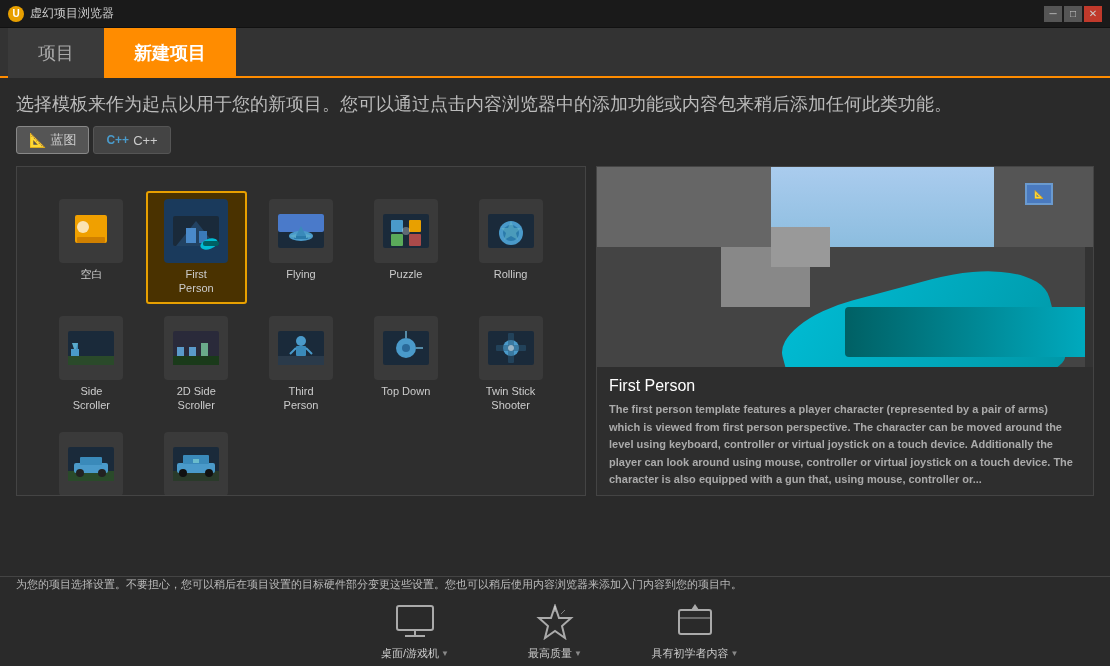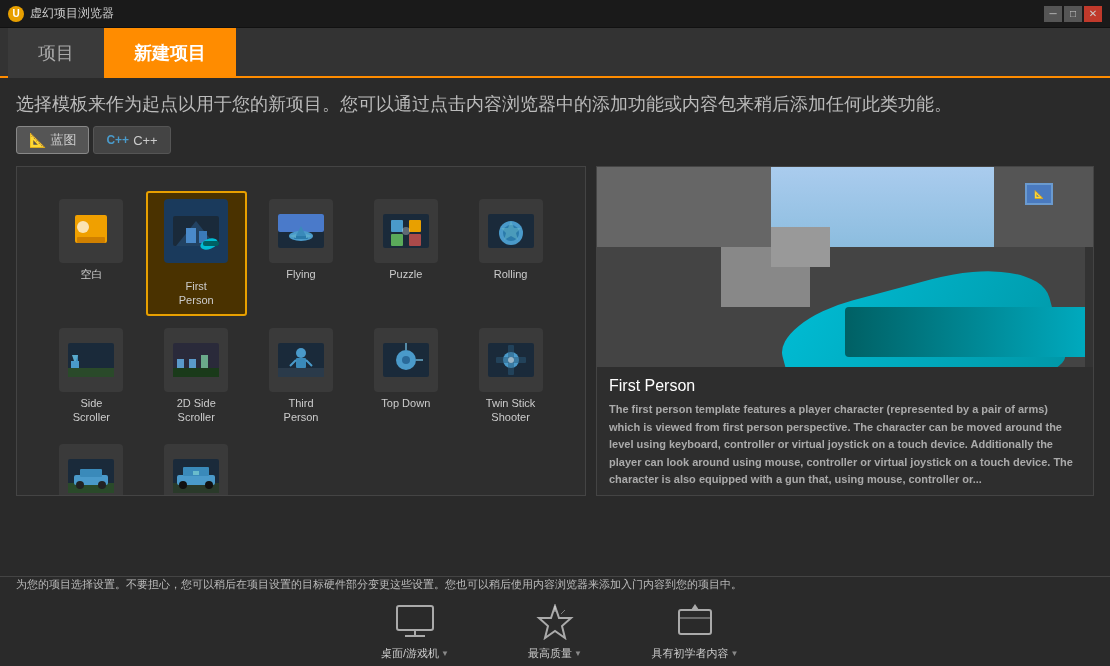--- a/index.html
+++ b/index.html
@@ -308,21 +308,21 @@
     .dropdown-arrow {
       font-size: 8px;
       color: #888;
       margin-left: 2px;
     }
     .bottom-option-row {
       display: flex;
       align-items: center;
     }
 
-    .selected-gold-border { border: 2px solid #e8a000 !important; background: #4a3200 !important; gap: 12px; }
+    .selected-gold-border { border: 2px solid #e8a000 !important; background: #4a3200 !important; }
   </style>
 </head>
 <body>
 
 <div id="titlebar">
   <div class="app-icon">U</div>
   <span class="title-text">虚幻项目浏览器</span>
   <div class="win-controls">
     <button class="win-btn">─</button>
     <button class="win-btn">□</button>

